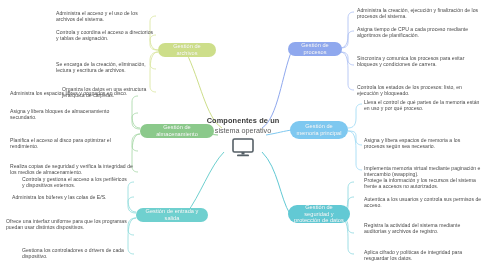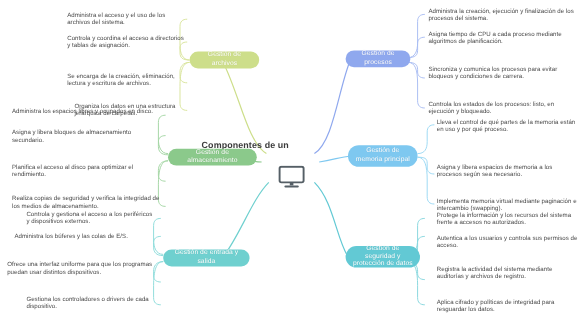--- a/index.html
+++ b/index.html
@@ -3,21 +3,21 @@
 <meta charset="utf-8">
 <style>
   * { margin:0; padding:0; box-sizing:border-box; }
   html,body { width:486px; height:270px; background:#ffffff; overflow:hidden; }
   body { font-family:"Liberation Sans", sans-serif; position:relative; }
 
   #canvas { position:absolute; inset:0; width:486px; height:270px; }
   svg.links { position:absolute; inset:0; width:486px; height:270px; pointer-events:none; }
 
   .center-title {
-    position:absolute; text-align:left; width:150px;
+    position:absolute; text-align:center; width:150px;
     left:168px; top:116px;
   }
   .center-title .t1 { font-size:7.4px; font-weight:bold; color:#3b3b3b; letter-spacing:.1px; line-height:9.5px; }
   .center-title .t2 { font-size:7.2px; color:#5a5a5a; line-height:9.5px; }
   .center-icon { position:absolute; left:231px; top:138px; }
 
   .node {
     position:absolute; border-radius:9px; display:flex; align-items:center;
     justify-content:center; text-align:center; padding:2px 6px;
     font-size:5.6px; color:#ffffff; line-height:6.6px; font-weight:500;
@@ -69,20 +69,21 @@
     <path d="M348,131 C354,131 356,138 356,150 L356,164 C356,168 358,170 362,170" stroke="#9bd8f4" stroke-width=".8" fill="none"></path>
 
     <path d="M340,212 C346,212 348,206 348,200 L348,188 C348,184 350,182 354,182" stroke="#86d6de" stroke-width=".8" fill="none"></path>
     <path d="M340,213 C346,213 348,210 348,206 L348,202 C348,199 350,197 354,197" stroke="#86d6de" stroke-width=".8" fill="none"></path>
     <path d="M340,218 C346,218 348,222 348,226 L348,228 C348,231 350,233 354,233" stroke="#86d6de" stroke-width=".8" fill="none"></path>
     <path d="M340,218 C346,218 348,226 348,238 L348,248 C348,252 350,254 354,254" stroke="#86d6de" stroke-width=".8" fill="none"></path>
   </svg>
 
   <div class="center-title">
     <div class="t1">Componentes de un</div>
+    <div class="t2">sistema operativo</div>
   </div>
   <div class="center-icon">
     <svg width="24" height="20" viewBox="0 0 24 20">
       <rect x="2" y="1" width="20" height="13" rx="1.5" fill="none" stroke="#555f66" stroke-width="1.6"></rect>
       <rect x="10.5" y="14" width="3" height="2.5" fill="#555f66"></rect>
       <rect x="6" y="16.5" width="12" height="1.8" rx=".9" fill="#555f66"></rect>
     </svg>
   </div>
 
   <div class="node" style="left:158px; top:43px; width:58px; height:14px; background:#cdde8a;">

